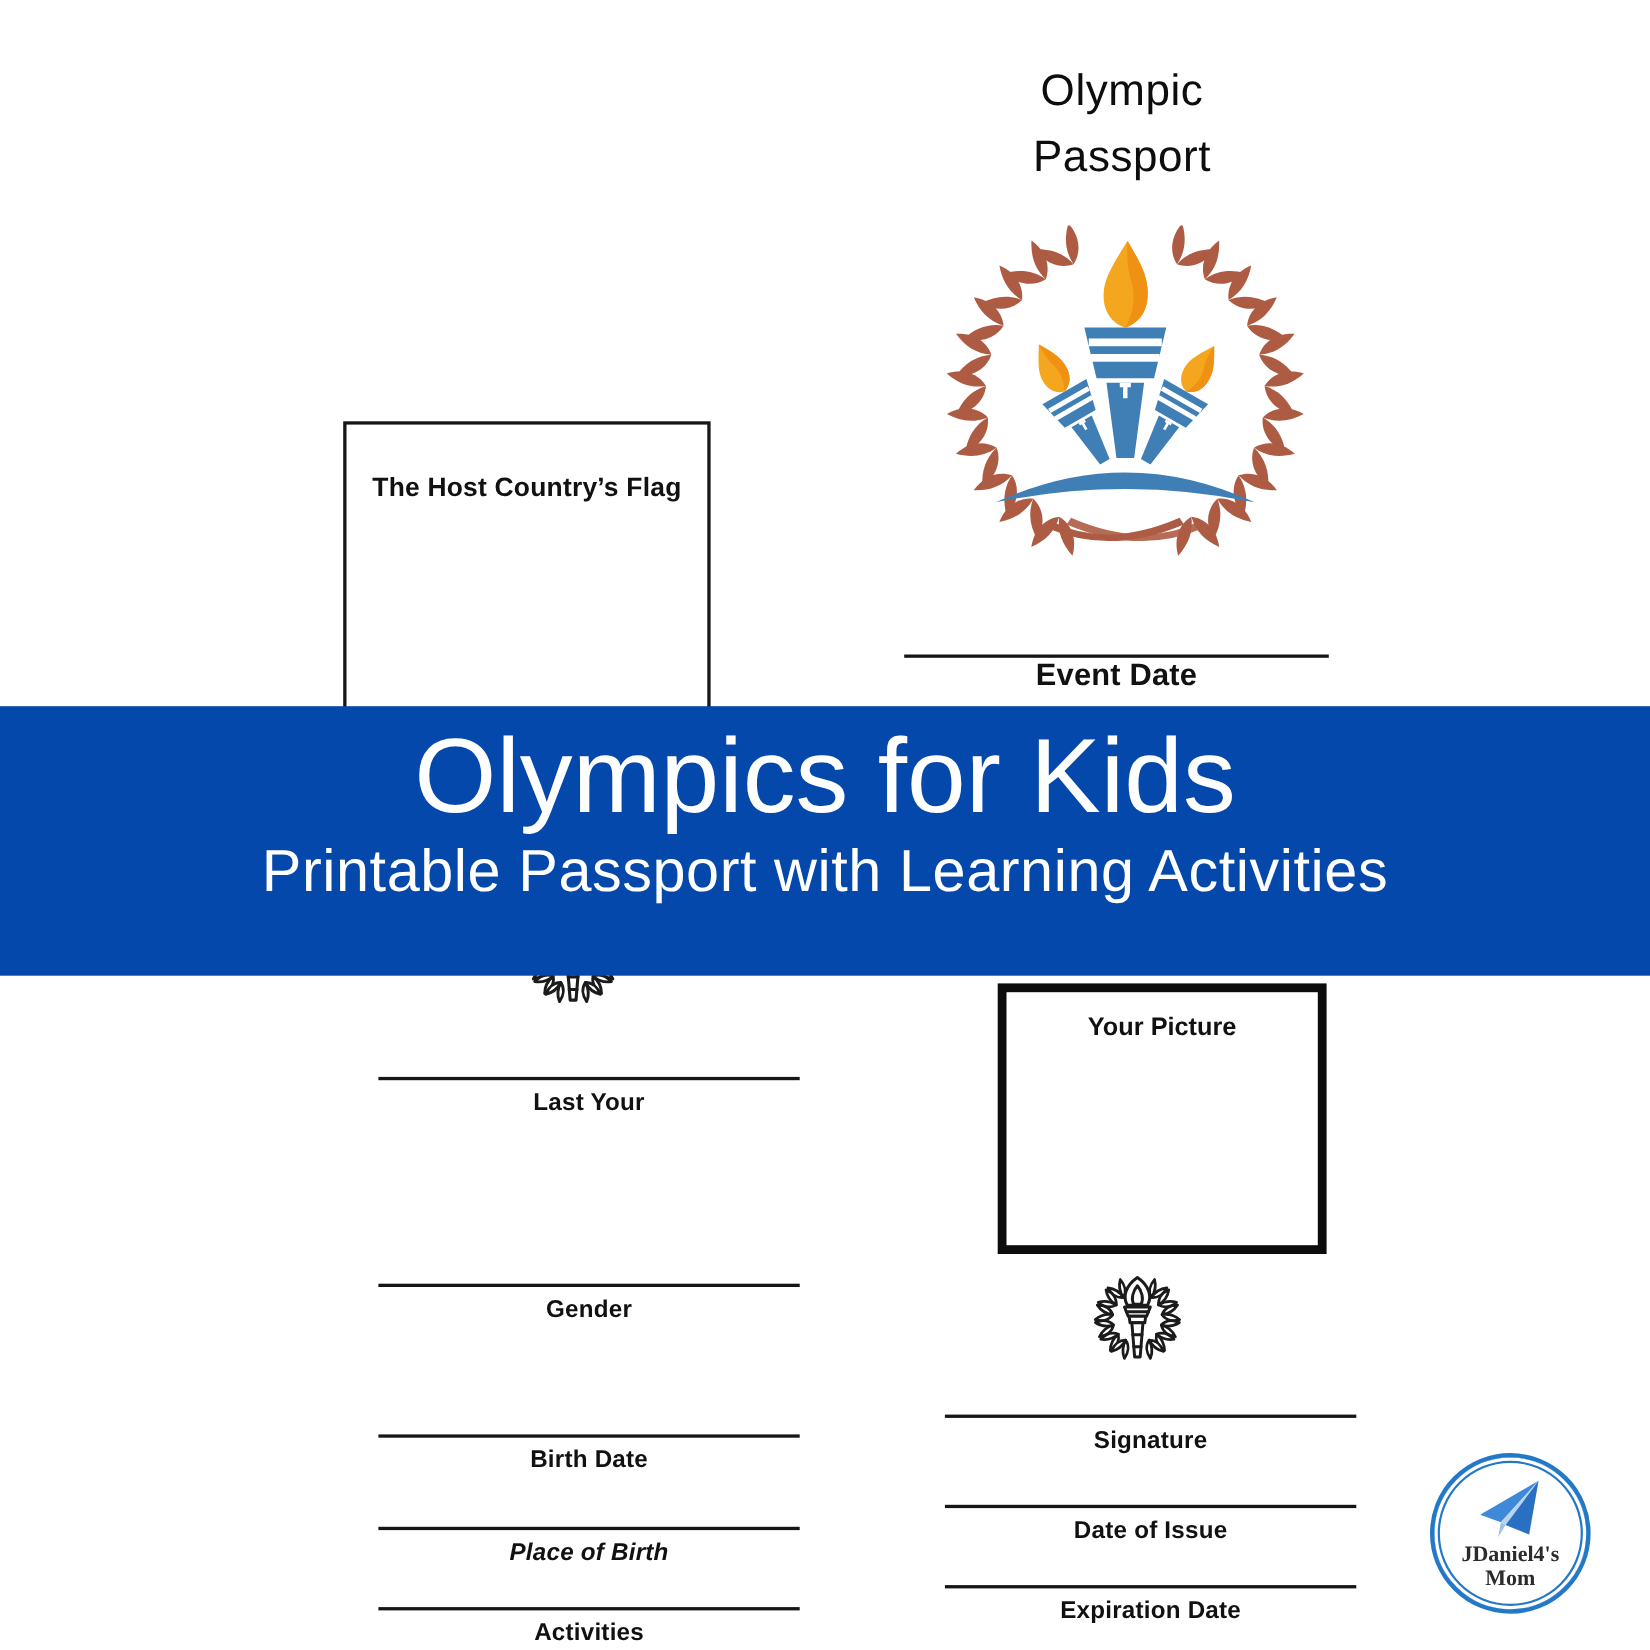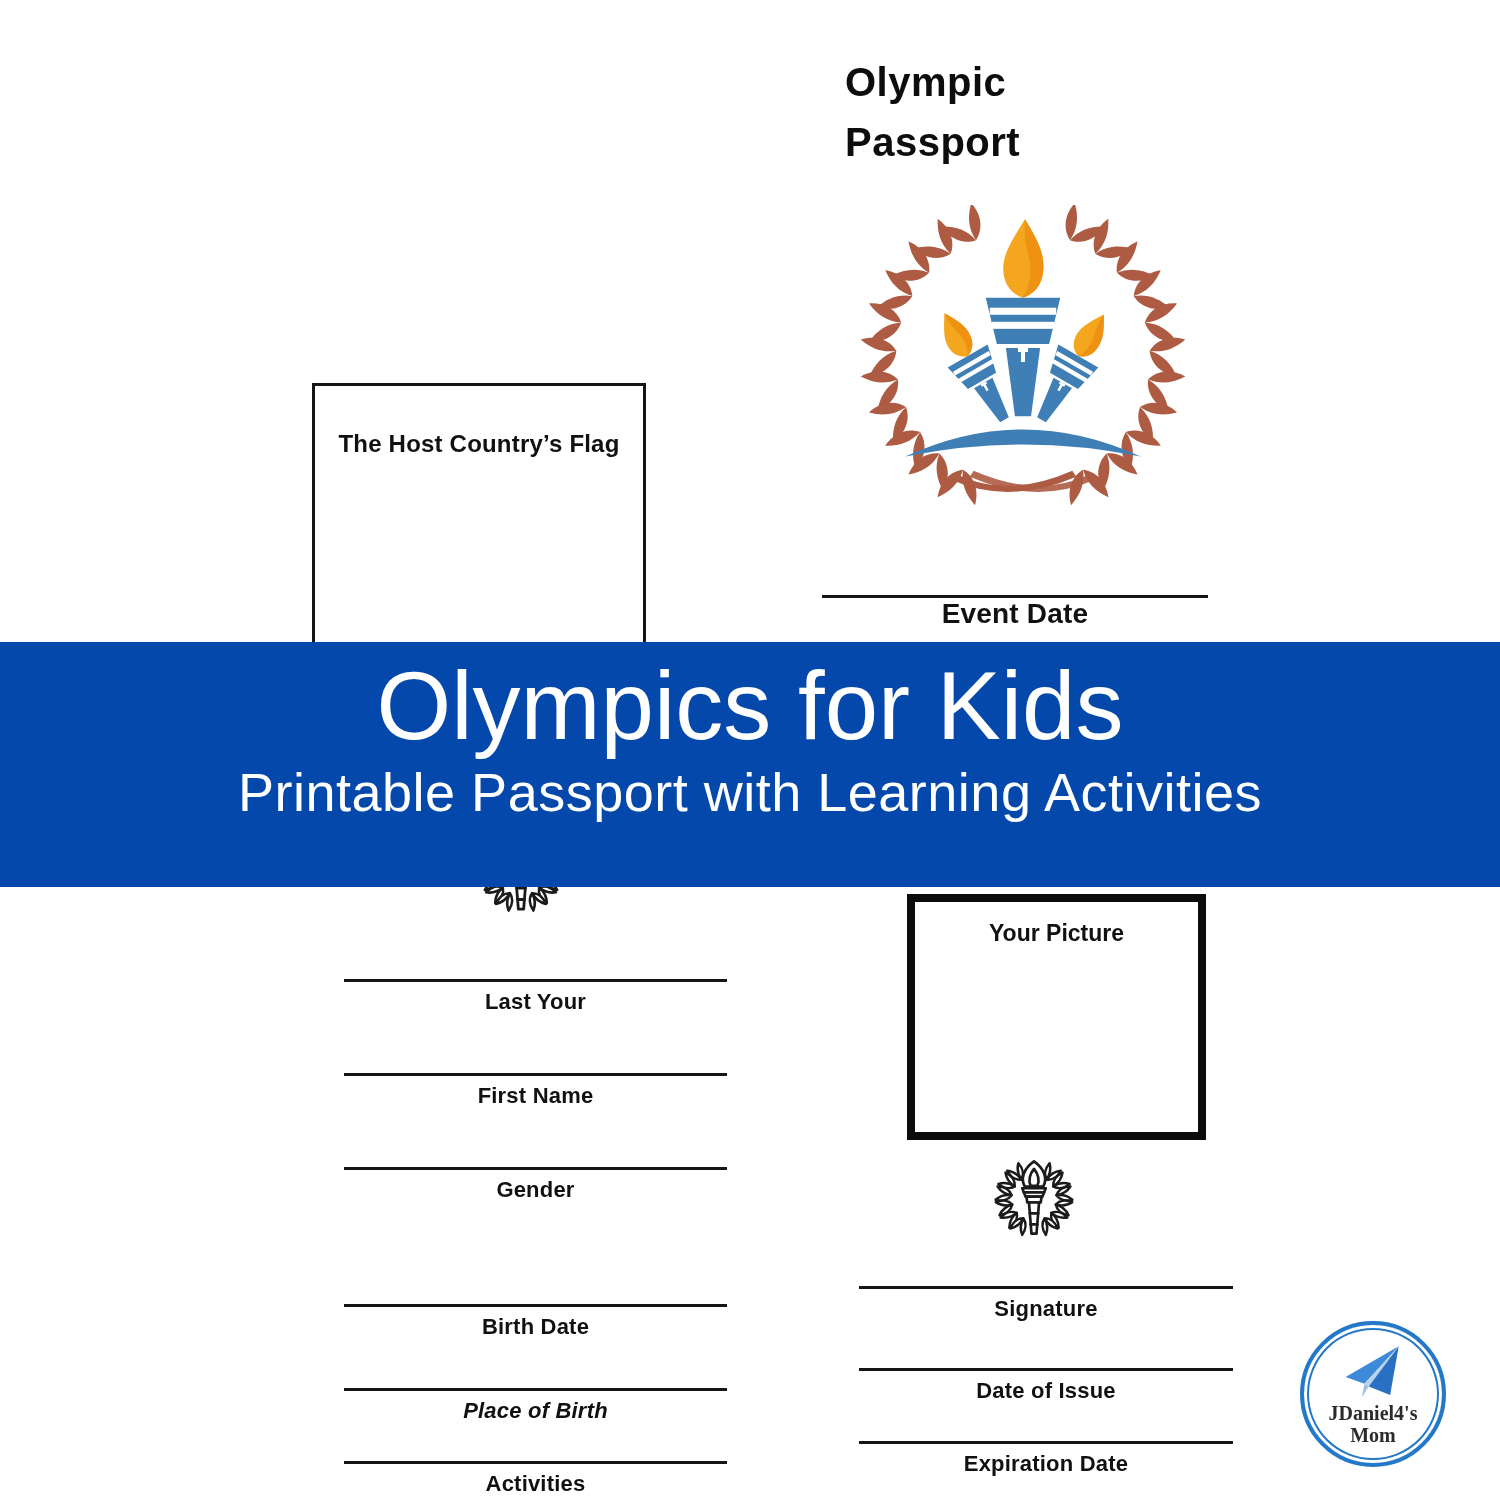--- a/index.html
+++ b/index.html
@@ -8,22 +8,22 @@
     overflow:hidden;font-family:"Liberation Sans",sans-serif;color:#111;
   }
   
   .flag-box{position:absolute;box-sizing:border-box;border:3px solid #161616;background:#fff;}
   .flag-box.my{left:310px;top:32px;width:337px;height:308px;border-top-width:7px;}
   .flag-box.host{left:312px;top:383px;width:334px;height:272px;}
   .flag-box .box-label{display:block;text-align:center;font-weight:700;font-size:24px;letter-spacing:.2px;}
   .flag-box.my .box-label{padding-top:5px;}
   .flag-box.host .box-label{padding-top:44px;}
   
-  .passport-title{position:absolute;left:845px;top:52px;width:350px;
-    font-weight:700;font-size:40px;line-height:60px;color:#0d0d0d;letter-spacing:.5px;}
+  .passport-title{position:absolute;left:845px;top:52px;width:350px;text-align:center;
+    font-weight:400;font-size:40px;line-height:60px;color:#0d0d0d;letter-spacing:.5px;}
   
   .olympic-logo{position:absolute;left:857px;top:205px;width:332px;height:302px;}
   
   .field-row{position:absolute;box-sizing:border-box;border-top:3px solid #161616;text-align:center;}
   .field-row .field-label{display:block;font-weight:700;font-size:22px;padding-top:7px;letter-spacing:.2px;}
   .event-date{left:822px;top:595px;width:386px;}
   .event-date .field-label{font-size:28px;padding-top:0;}
   
   .banner{position:absolute;left:0;top:642px;width:1500px;height:245px;background:#0548ab;
     z-index:5;color:#fff;text-align:center;}
@@ -162,23 +162,20 @@
         <use href="#sl" transform="rotate(152,50,48) translate(50,21)"></use>
       </g>
     </defs>
     <use href="#slwreath"></use>
     <use href="#torchline"></use>
   </svg>
 
   <div class="field-row lrow r0">
     <span class="field-label">Last Your</span>
   </div>
-  <div class="field-row lrow r1">
-    <span class="field-label">First Name</span>
-  </div>
   <div class="field-row lrow r2">
     <span class="field-label">Gender</span>
   </div>
   <div class="field-row lrow r3">
     <span class="field-label">Birth Date</span>
   </div>
   <div class="field-row lrow r4">
     <span class="field-label">Place of Birth</span>
   </div>
   <div class="field-row lrow r5">

